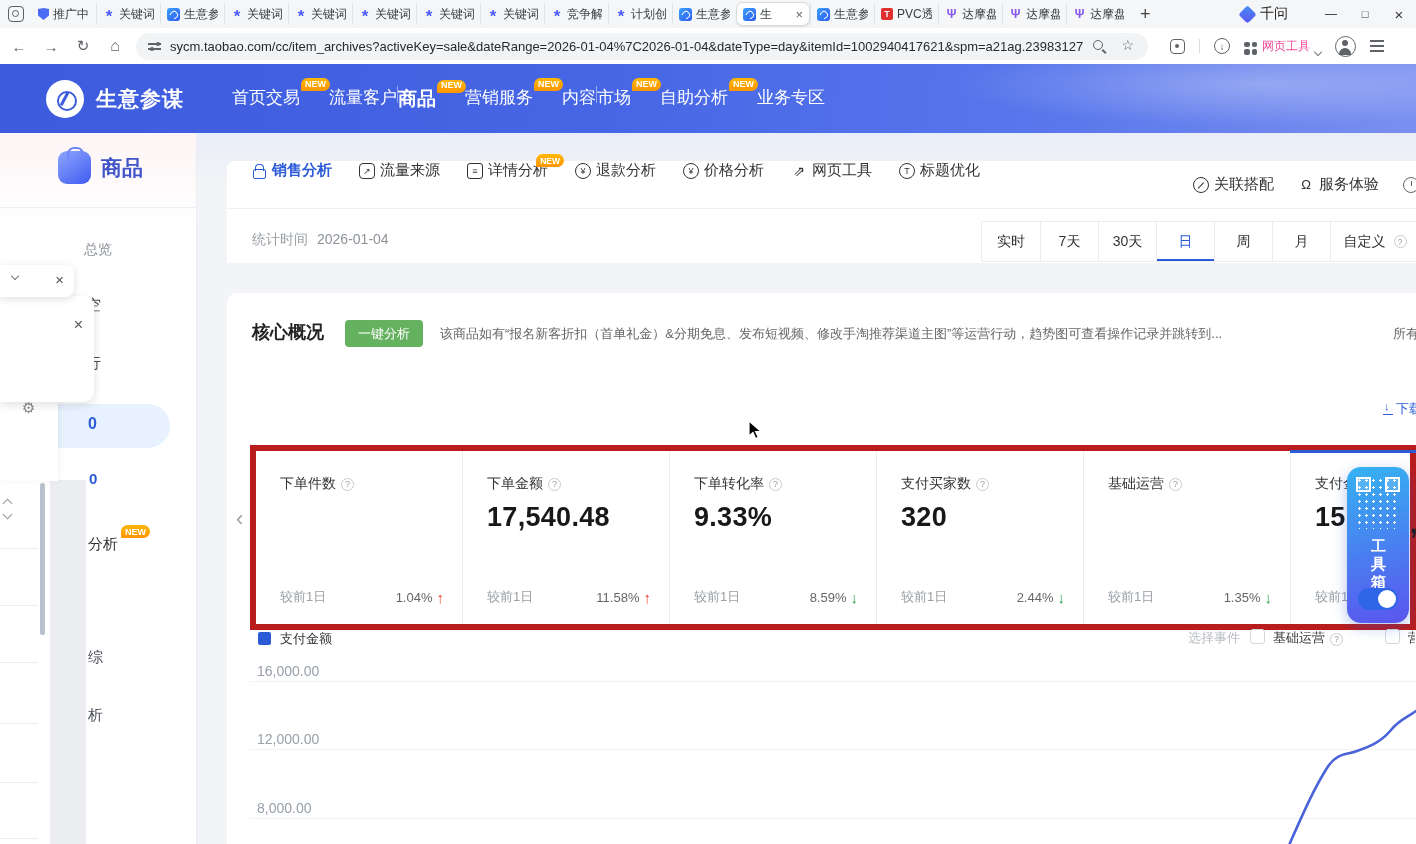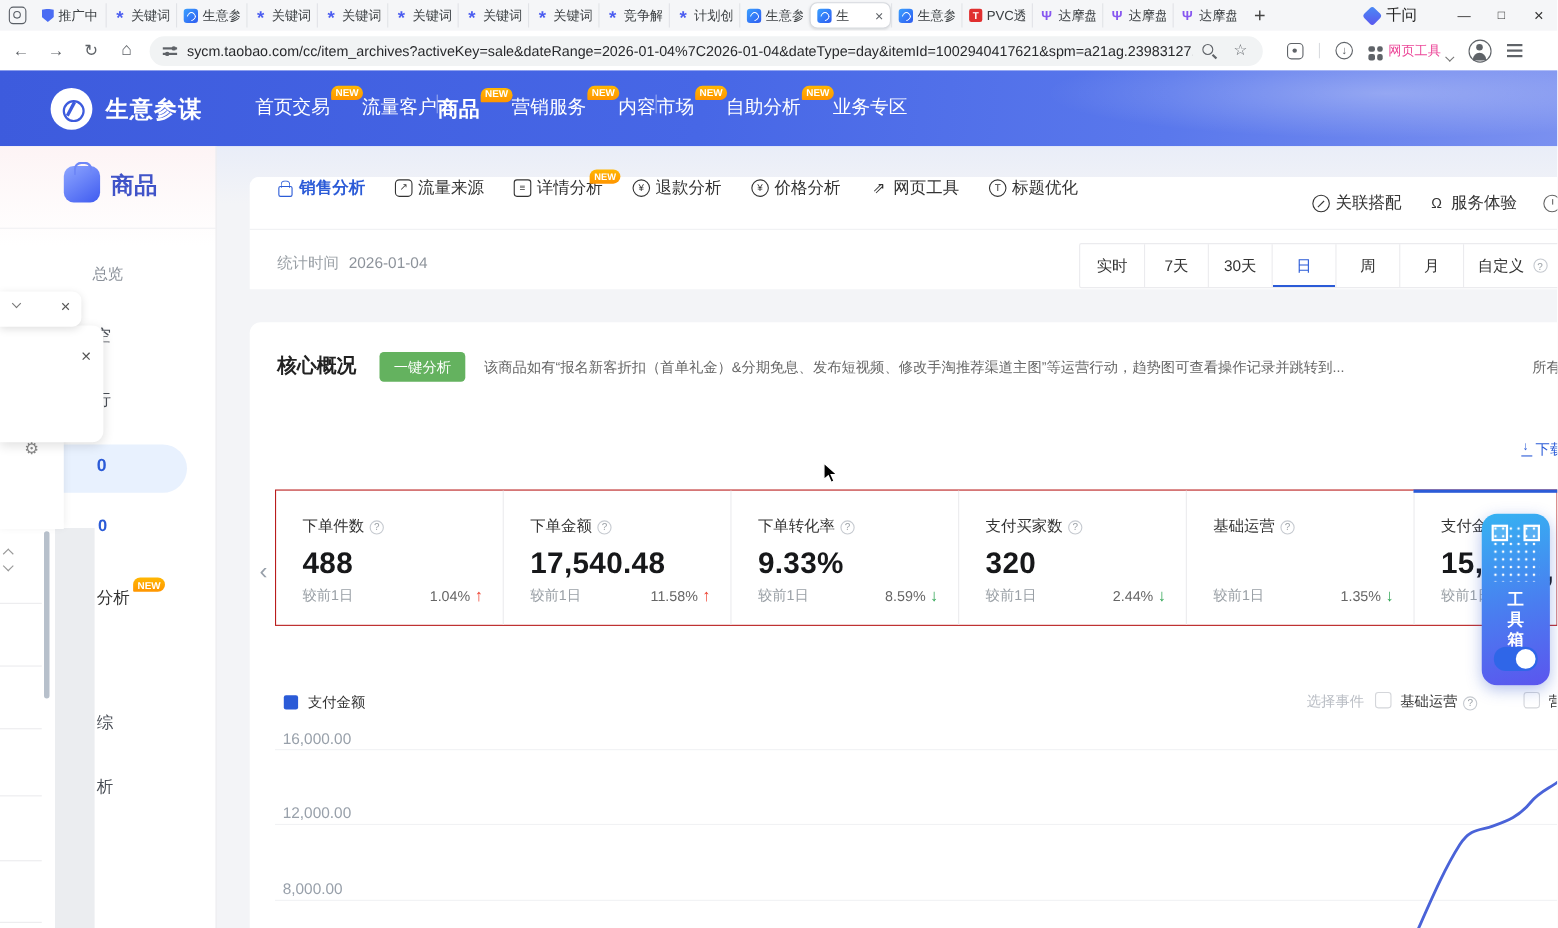--- a/index.html
+++ b/index.html
@@ -154,21 +154,21 @@
   .maincard{position:absolute;left:227px;top:293px;width:1189px;height:551px;background:#fff;border-radius:10px 0 0 0;overflow:hidden;}
   .ov-title{position:absolute;left:25px;top:27px;font-size:18px;font-weight:bold;color:#222;}
   .ov-btn{position:absolute;left:118px;top:27px;height:27px;padding:0 13px;background:#64b25f;color:#fff;font-size:13px;border-radius:4px;display:flex;align-items:center;}
   .ov-desc{position:absolute;left:213px;top:32px;width:944px;font-size:13px;color:#666;white-space:nowrap;overflow:hidden;}
   .ov-all{position:absolute;left:1166px;top:32px;font-size:13px;color:#666;white-space:nowrap;}
   .dl-link{position:absolute;left:1156px;top:107px;display:flex;align-items:center;gap:3px;color:#2b5bd7;font-size:13px;white-space:nowrap;}
   .ic-dl{width:10px;height:10px;position:relative;}
   .ic-dl::before{content:"↓";position:absolute;left:1px;top:-4px;font-size:11px;}
   .ic-dl::after{content:"";position:absolute;left:0;bottom:-1px;width:10px;height:1.5px;background:#2b5bd7;}
 
-  .metrics{position:absolute;left:23px;top:152px;width:1166px;height:124px;border:1px solid #b91c1c;display:flex;}
+  .metrics{position:absolute;left:23px;top:152px;width:1166px;height:185px;border:6px solid #b91c1c;display:flex;}
   .mcard{width:207px;flex:none;border-right:1px solid #ececee;position:relative;padding:24px 22px 0 24px;}
   .mcard.mactive::before{content:"";position:absolute;left:-1px;right:-1px;top:-1px;height:3px;background:#2b5bd7;}
   .mlabel{display:flex;align-items:center;font-size:14px;color:#333;}
   .mvalue{margin-top:9px;font-size:27px;font-weight:bold;color:#17181a;letter-spacing:.3px;}
   .mtail{position:absolute;left:119px;top:58px;font-size:27px;font-weight:bold;color:#17181a;}
   .mbottom{position:absolute;left:24px;right:18px;bottom:18px;display:flex;align-items:center;font-size:13px;}
   .mcomp{color:#9aa0a6;}
   .mchange{margin-left:auto;color:#666;}
   .marrow{font-size:15px;font-weight:bold;margin-left:4px;}
   .marrow.up{color:#ee4433;} .marrow.down{color:#2aa34f;}
@@ -188,21 +188,21 @@
   .gline{position:absolute;left:23px;right:0;height:1px;background:#f1f2f4;}
   .gl1{top:388px;} .gl2{top:456px;} .gl3{top:525px;}
   .curve{position:absolute;left:23px;top:357px;}
 
   
   .toolbox{position:absolute;left:1347px;top:467px;width:62px;height:156px;border-radius:14px;background:linear-gradient(165deg,#35b3f2 0%,#4a7df0 55%,#5b55ee 100%);box-shadow:0 4px 14px rgba(40,80,200,.35);}
   .tb-qr{position:absolute;left:9px;top:10px;width:44px;height:52px;background-image:radial-gradient(#fff 1.3px,rgba(255,255,255,0) 1.4px);background-size:7px 7px;}
   .tb-qr::before,.tb-qr::after{content:"";position:absolute;top:0;width:11px;height:11px;border:2.5px solid #fff;background:rgba(255,255,255,.15);}
   .tb-qr::before{left:0;} .tb-qr::after{right:0;}
   .tb-label{position:absolute;left:0;right:0;top:70px;text-align:center;color:#fff;font-weight:bold;font-size:15px;line-height:18px;}
-  .tb-label span{display:block;width:16px;margin:0 auto;word-break:break-all;}
+  .tb-label span{display:block;width:16px;margin:0 auto;word-break:break-all;text-align:right;}
   .tb-toggle{position:absolute;left:11px;bottom:13px;width:40px;height:22px;border-radius:11px;background:#2f66e8;}
   .tb-knob{position:absolute;right:2px;top:2px;width:18px;height:18px;border-radius:50%;background:#fff;}
 
   .cursor{position:absolute;left:746px;top:420px;z-index:50;}
   .px{cursor:default;}
 </style>
 </head>
 <body>
 
 <div id="screen">
@@ -470,21 +470,20 @@
       <span class="ic-dl"></span>
       <span>下载</span>
     </div>
 
     <div class="metrics" id="metrics">
         <div class="mcard">
           <div class="mlabel">
             <span>下单件数</span>
             <span class="qicn">?</span>
           </div>
-          <div class="mvalue">488</div>
           <div class="mbottom">
             <span class="mcomp">较前1日</span>
             <span class="mchange">1.04%</span>
             <span class="marrow up">↑</span>
           </div>
         </div>
         <div class="mcard">
           <div class="mlabel">
             <span>下单金额</span>
             <span class="qicn">?</span>

